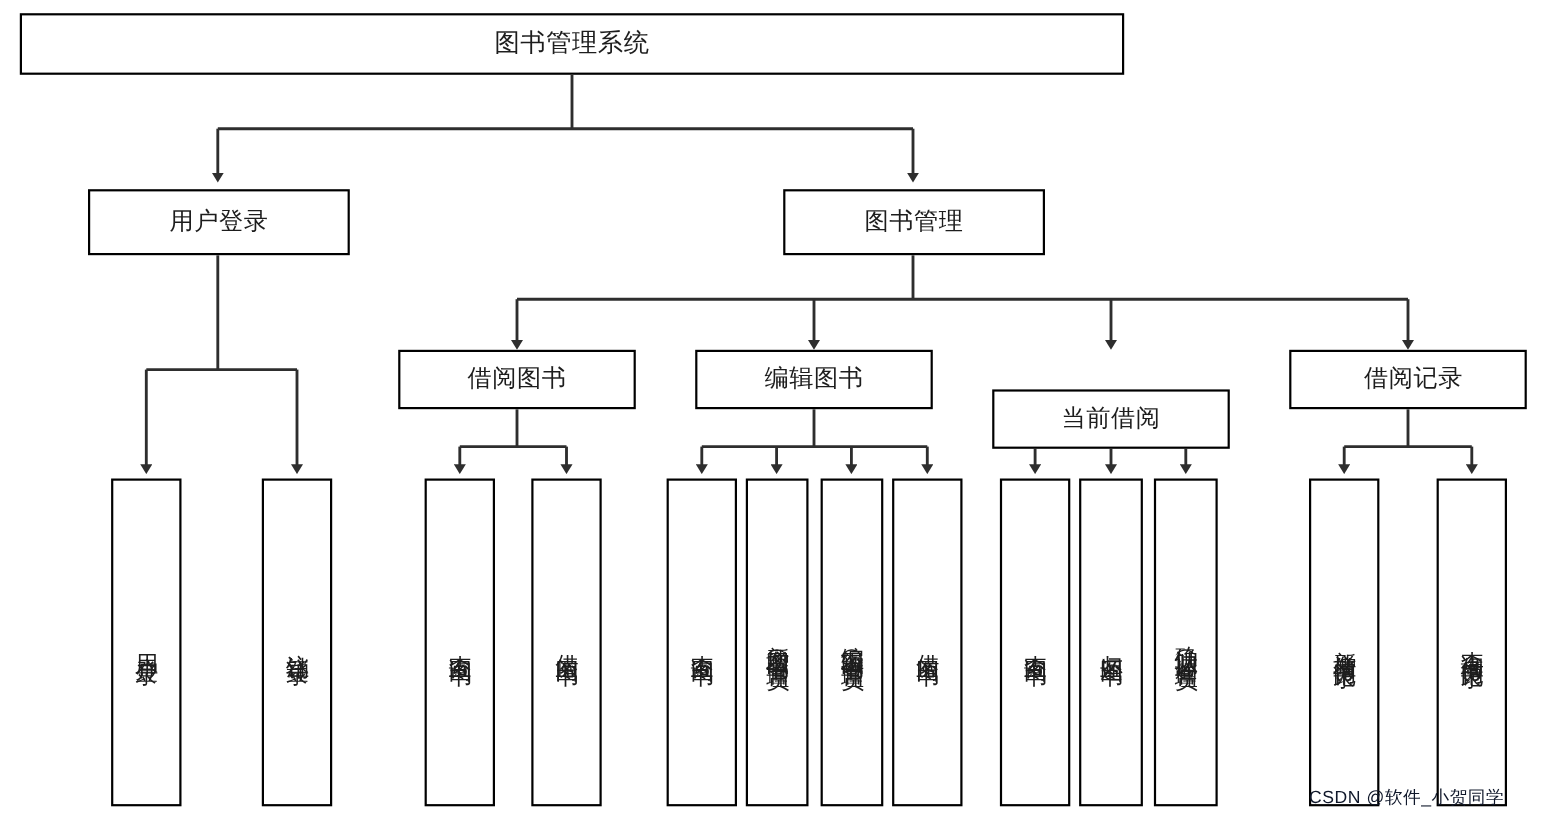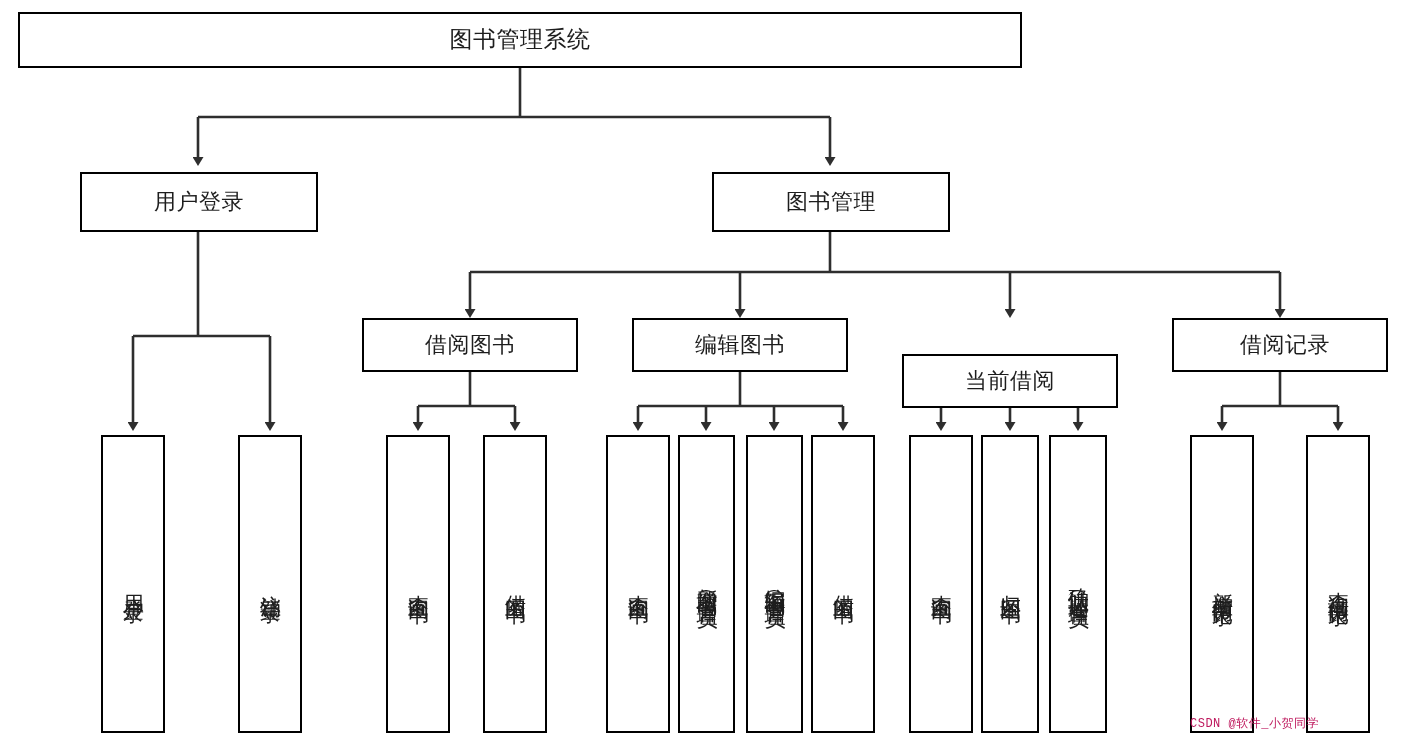--- a/index.html
+++ b/index.html
@@ -56,26 +56,26 @@
     font-size: 21px;
     letter-spacing: 3px;
     line-height: 1;
     white-space: nowrap;
   }
   #root-node .label {
     font-size: 23px;
   }
   .watermark {
     position: absolute;
-    font-size: 12px;
-    color: #be185d;
+    font-size: 16px;
+    color: #0f172a;
     letter-spacing: 0.5px;
     white-space: nowrap;
     z-index: 3;
-    font-family: Liberation Mono, monospace;
+    font-family: Liberation Sans, sans-serif;
   }
 </style>
 </head>
 <body>
 
 <div id="canvas">
 
   <svg class="edges" viewBox="0 0 1405 747">
     <defs>
       <marker id="arrow" markerWidth="9" markerHeight="11" refX="1" refY="5.5" orient="auto" markerUnits="userSpaceOnUse">

